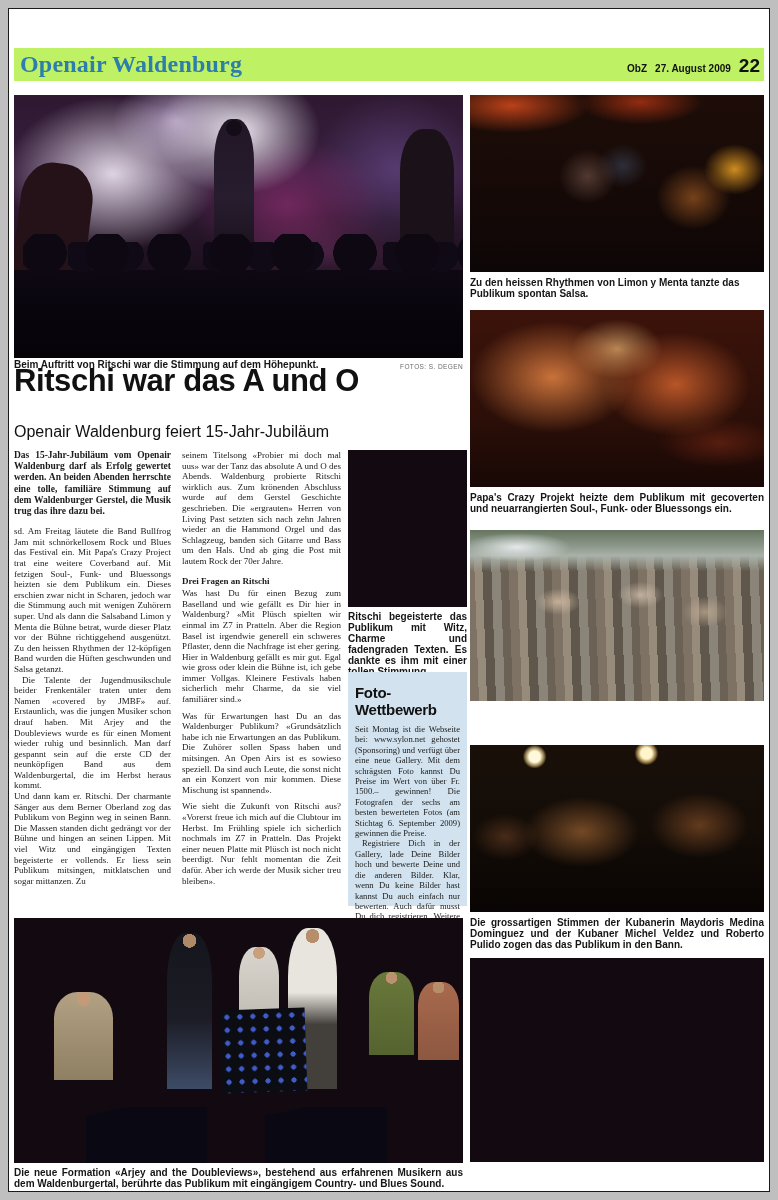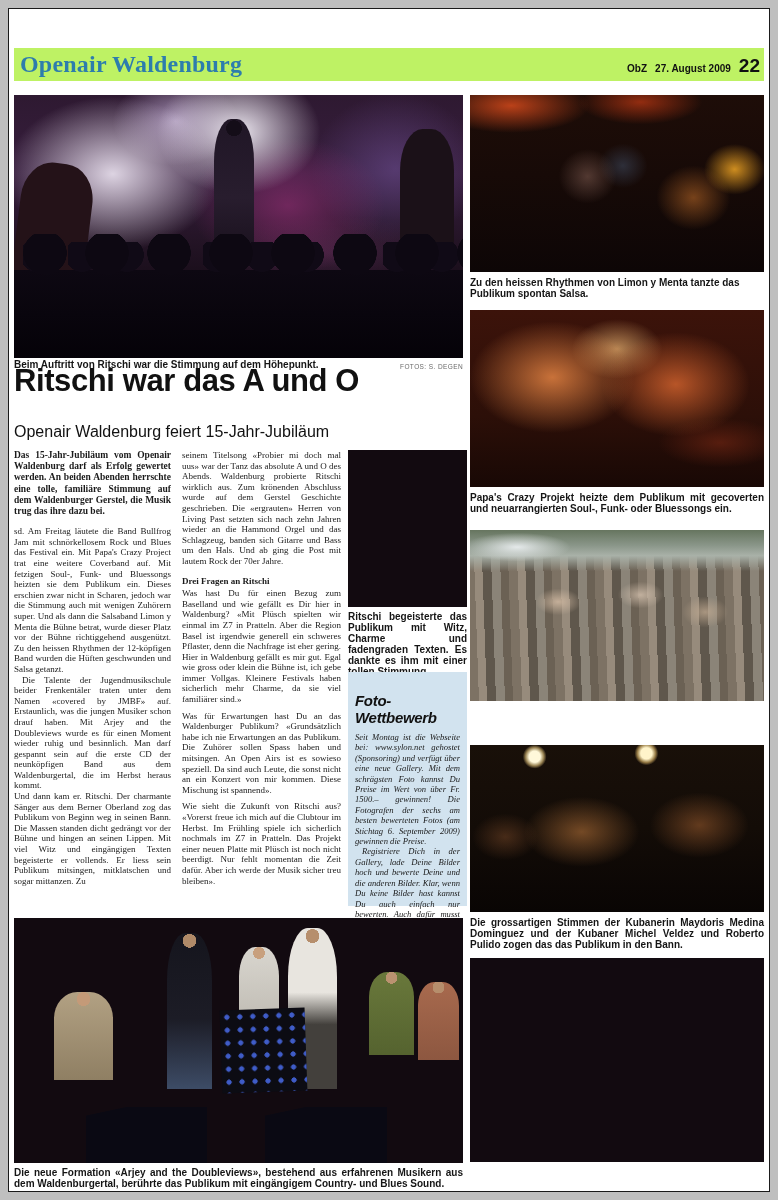--- a/index.html
+++ b/index.html
@@ -34,21 +34,21 @@
             letter-spacing:-.4px;color:#111;}
   .subhead{left:5px;top:414px;width:460px;font-size:16px;color:#111;}
 
   
   .cap-main{left:5px;top:350px;width:449px;display:flex;justify-content:space-between;align-items:flex-end;}
   .col1{left:5px;top:441px;width:157px;height:464px;}
   .col2{left:173px;top:441px;width:159px;height:464px;}
   .ph-ritschi{left:339px;top:441px;width:119px;height:157px;}
   .cap-ritschi{left:339px;top:602px;width:119px;}
   .contest{left:339px;top:663px;width:119px;height:234px;background:#d2e3ef;
-           padding:20px 7px;box-sizing:border-box;font-style:italic;}
+           padding:12px 7px;box-sizing:border-box;}
   .contest h2{margin:0 0 6px 0;font-size:15px;font-weight:700;letter-spacing:-.3px;color:#111;}
   .contest .ctext{font-family:"Liberation Serif",serif;font-size:8.6px;line-height:10.4px;
                   text-align:justify;color:#1a1a1a;}
   .contest .ctext p{margin:0;}
   .contest .ctext p.indent{text-indent:7px;}
 
   .rcol{left:461px;width:294px;}
   .r1{top:86px;height:177px;}  .capr1{top:268px;}
   .r2{top:301px;height:177px;} .capr2{top:483px;}
   .r3{top:521px;height:171px;} .capr3{top:696px;}

